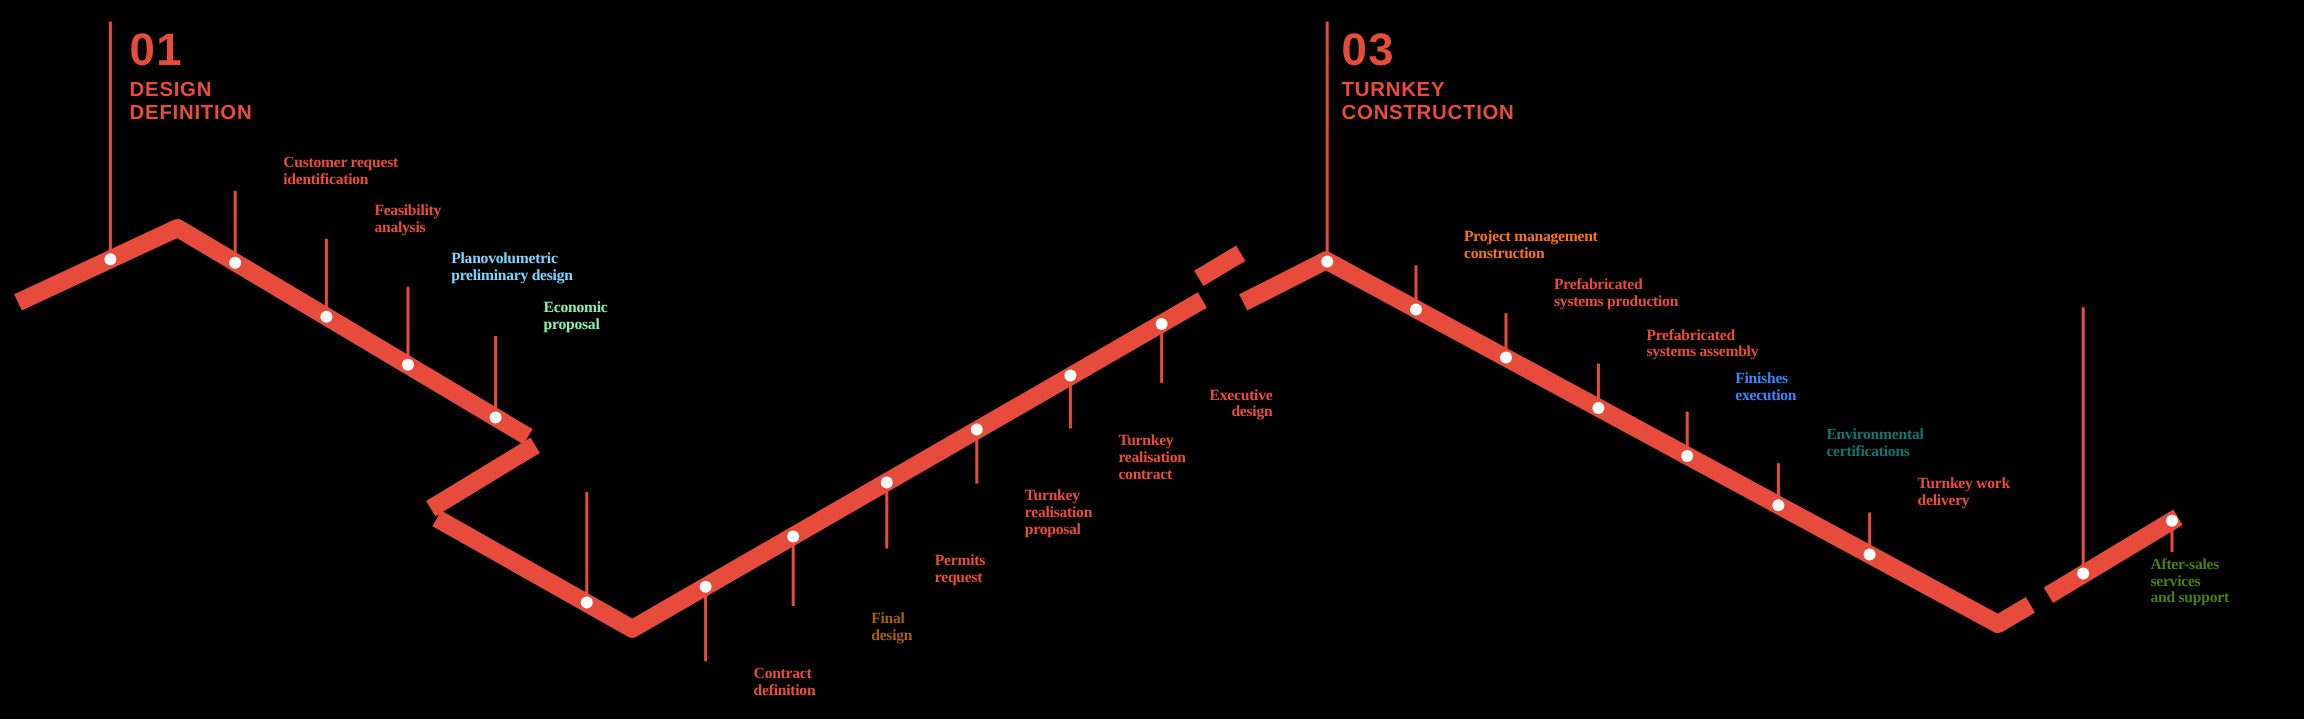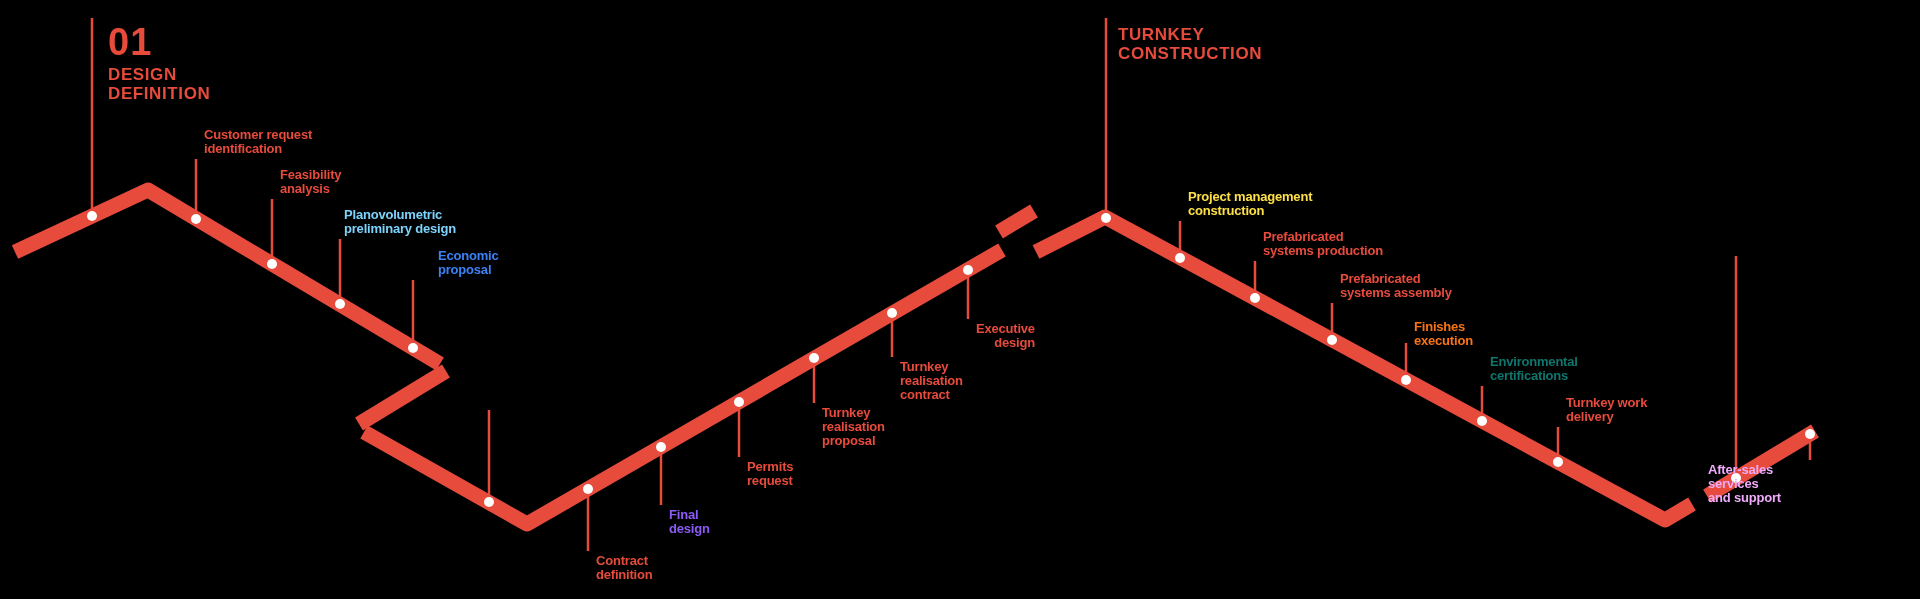--- a/index.html
+++ b/index.html
@@ -3,21 +3,21 @@
 <meta charset="utf-8">
 <style>
   html,body{margin:0;padding:0;background:#000;}
   #stage{position:relative;width:1920px;height:599px;overflow:hidden;font-family:"Liberation Sans",sans-serif;}
   #stage svg{position:absolute;left:0;top:0;}
   #labels{position:absolute;left:0;top:0;width:100%;height:100%;}
   .phase-header{position:absolute;}
   .phase-number{font-size:38px;line-height:40px;font-weight:700;letter-spacing:1px;}
   .phase-title{font-size:17px;line-height:19px;font-weight:700;letter-spacing:.6px;margin-top:3px;}
   .phase-title span{display:block;}
-  .step-label{position:absolute;font-family:Liberation Sans, sans-serif;font-size:13px;line-height:14px;font-weight:700;white-space:nowrap;letter-spacing:-0.2px;}
+  .step-label{position:absolute;font-family:Liberation Serif, serif;font-size:13px;line-height:14px;font-weight:700;white-space:nowrap;letter-spacing:-0.2px;margin-left:32px;}
   .step-label span{display:block;}
 </style>
 </head>
 <body style="background: rgb(0, 0, 0);">
 
 <div id="stage" style="background: rgb(0, 0, 0);">
   <svg id="gfx" width="1920" height="599" viewBox="0 0 1920 599">
       <polyline points="15,252 148,190 440,364" fill="none" stroke="#e64b3c" stroke-width="15" stroke-linejoin="round" stroke-linecap="butt"></polyline>
       <polyline points="446,371 359,424" fill="none" stroke="#e64b3c" stroke-width="15" stroke-linejoin="round" stroke-linecap="butt"></polyline>
       <polyline points="364,432 527,524 1002,250" fill="none" stroke="#e64b3c" stroke-width="15" stroke-linejoin="round" stroke-linecap="butt"></polyline>
@@ -80,29 +80,29 @@
         <span>identification</span>
       </div>
       <div class="step-label" style="left: 280px; top: 168px; color: rgb(230, 75, 60);">
         <span>Feasibility</span>
         <span>analysis</span>
       </div>
       <div class="step-label" style="left: 344px; top: 208px; color: #7dd3fc;">
         <span>Planovolumetric</span>
         <span>preliminary design</span>
       </div>
-      <div class="step-label" style="left: 438px; top: 249px; color: #3b82f6;">
+      <div class="step-label" style="left: 421px; top: 249px; color: #86efac;">
         <span>Economic</span>
         <span>proposal</span>
       </div>
       <div class="step-label" style="left: 596px; top: 554px; color: rgb(230, 75, 60);">
         <span>Contract</span>
         <span>definition</span>
       </div>
-      <div class="step-label" style="left: 669px; top: 508px; color: #8b5cf6;">
+      <div class="step-label" style="left: 694px; top: 508px; color: #a16207;">
         <span>Final</span>
         <span>design</span>
       </div>
       <div class="step-label" style="left: 747px; top: 460px; color: rgb(230, 75, 60);">
         <span>Permits</span>
         <span>request</span>
       </div>
       <div class="step-label" style="left: 822px; top: 406px; color: rgb(230, 75, 60);">
         <span>Turnkey</span>
         <span>realisation</span>
@@ -111,48 +111,49 @@
       <div class="step-label" style="left: 900px; top: 360px; color: rgb(230, 75, 60);">
         <span>Turnkey</span>
         <span>realisation</span>
         <span>contract</span>
       </div>
       <div class="step-label" style="left: 976px; top: 322px; color: rgb(230, 75, 60); text-align: right;">
         <span>Executive</span>
         <span>design</span>
       </div>
       <div class="phase-header" style="left: 1118px; top: 22px; color: rgb(230, 75, 60);">
+        <div class="phase-number">03</div>
         <div class="phase-title">
           <span>TURNKEY</span>
           <span>CONSTRUCTION</span>
         </div>
       </div>
-      <div class="step-label" style="left: 1188px; top: 190px; color: #fde047;">
+      <div class="step-label" style="left: 1188px; top: 190px; color: #f97316;">
         <span>Project management</span>
         <span>construction</span>
       </div>
       <div class="step-label" style="left: 1263px; top: 230px; color: rgb(230, 75, 60);">
         <span>Prefabricated</span>
         <span>systems production</span>
       </div>
       <div class="step-label" style="left: 1340px; top: 272px; color: rgb(230, 75, 60);">
         <span>Prefabricated</span>
         <span>systems assembly</span>
       </div>
-      <div class="step-label" style="left: 1414px; top: 320px; color: #f97316;">
+      <div class="step-label" style="left: 1414px; top: 308px; color: #3b82f6;">
         <span>Finishes</span>
         <span>execution</span>
       </div>
       <div class="step-label" style="left: 1490px; top: 355px; color: #0f766e;">
         <span>Environmental</span>
         <span>certifications</span>
       </div>
       <div class="step-label" style="left: 1566px; top: 396px; color: rgb(230, 75, 60);">
         <span>Turnkey work</span>
         <span>delivery</span>
       </div>
-      <div class="step-label" style="left: 1708px; top: 463px; color: #f0abfc;">
+      <div class="step-label" style="left: 1760px; top: 463px; color: #4d7c0f;">
         <span>After-sales</span>
         <span>services</span>
         <span>and support</span>
       </div>
     </div>
 </div>
 
 </body></html>

